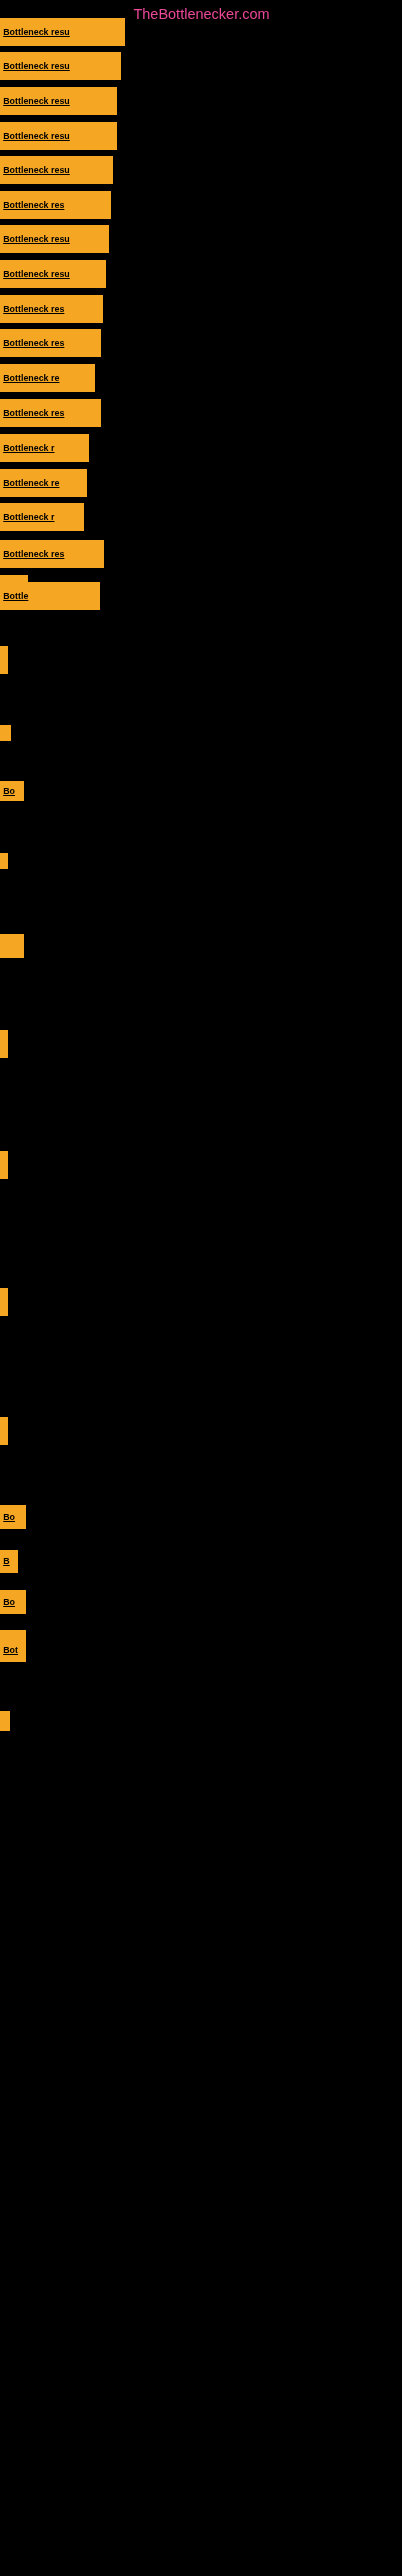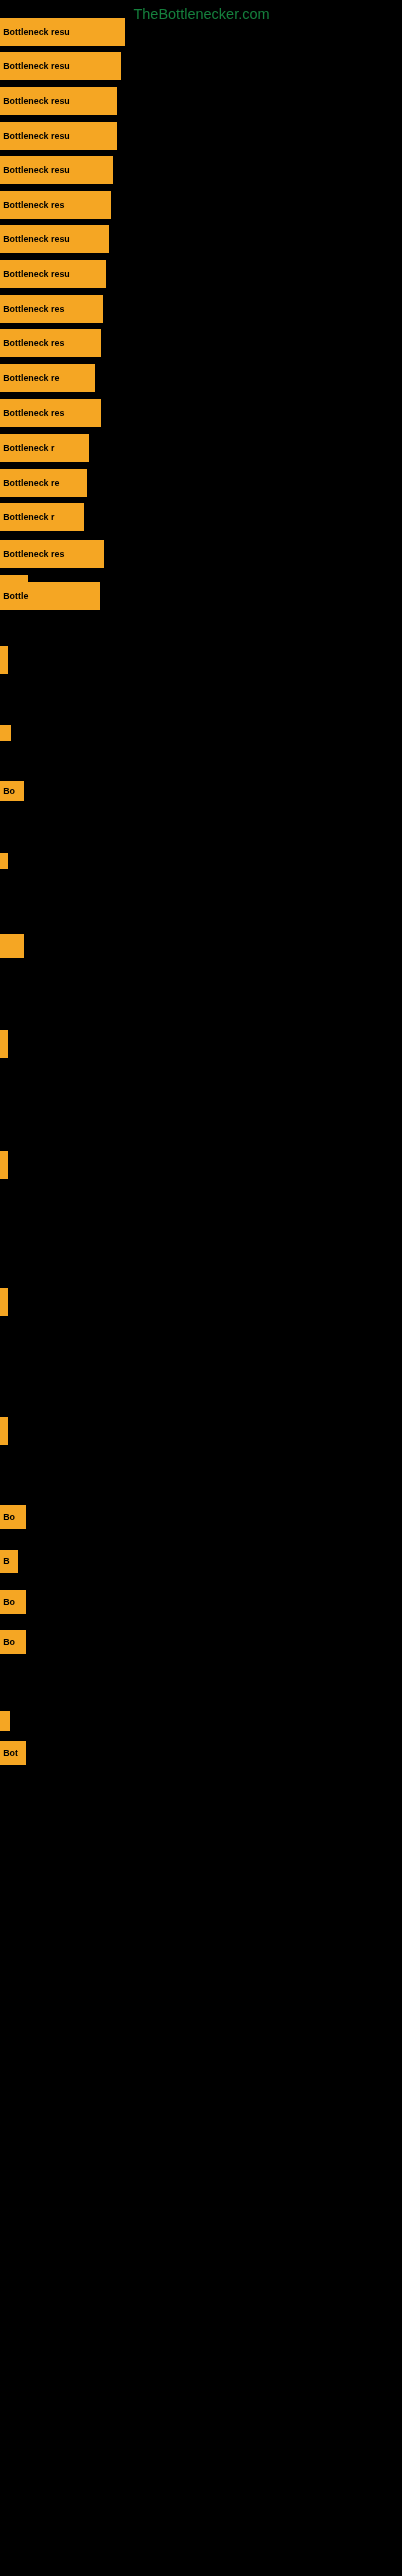--- a/index.html
+++ b/index.html
@@ -5,31 +5,32 @@
     * { margin: 0; padding: 0; box-sizing: border-box; }
     body {
       background-color: #000;
       width: 403px;
       min-height: 2576px;
       font-family: Arial, sans-serif;
       position: relative;
     }
     .site-title {
       text-align: center;
-      color: #15803d;
+      color: #ec4899;
       font-size: 14.5px;
       padding: 6.4px 0;
       position: absolute;
       top: 0;
       left: 0;
       right: 0;
     }
     .bar-container {
       position: absolute;
       left: 0;
+      text-decoration: underline;
     }
     .bar {
       background-color: #f5a623;
       color: #000;
       font-size: 8.9px;
       font-weight: bold;
       padding: 1.6px 3.2px;
       white-space: nowrap;
       overflow: hidden;
       display: flex;
@@ -127,19 +128,19 @@
   </div>
 <div class="bar-container" style="top: 1550px; left: 0px;">
     <div class="bar" style="width: 17.7px; height: 22.5px;">B</div>
   </div>
 <div class="bar-container" style="top: 1590px; left: 0px;">
     <div class="bar" style="width: 26px; height: 24px;">Bo</div>
   </div>
 <div class="bar-container" style="top: 1630px; left: 0px;">
     <div class="bar" style="width: 26px; height: 24px;">Bo</div>
   </div>
-<div class="bar-container" style="top: 1741px; left: 0px;">
+<div class="bar-container" style="top: 1638px; left: 0px;">
     <div class="bar" style="width: 26px; height: 24px;">Bot</div>
   </div>
 <div class="bar-container" style="top: 1711px; left: 0px;">
     <div class="bar" style="width: 9.7px; height: 20px;"></div>
   </div>
 
 
 </body></html>

